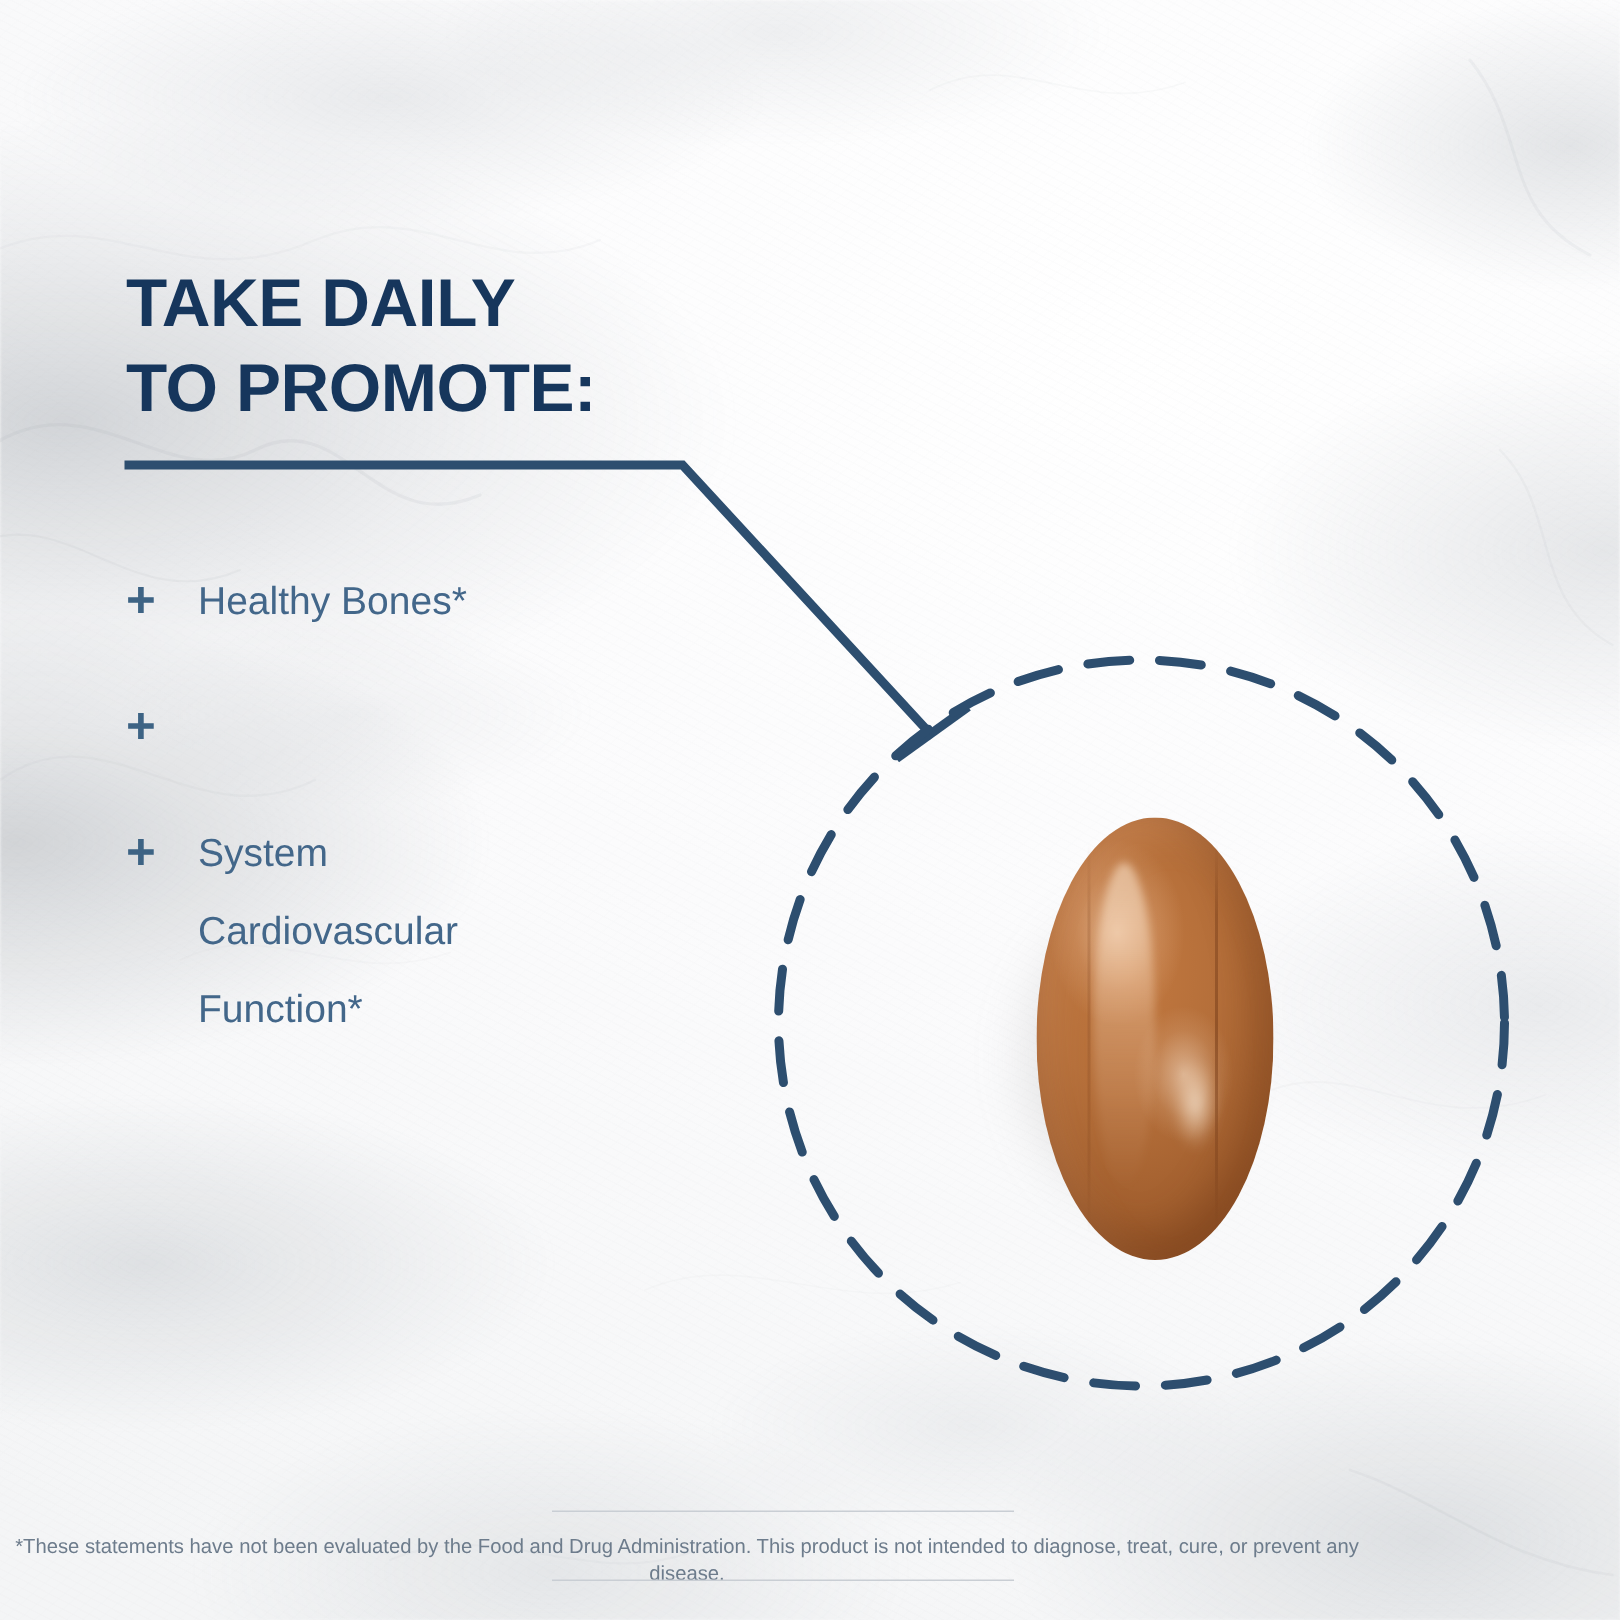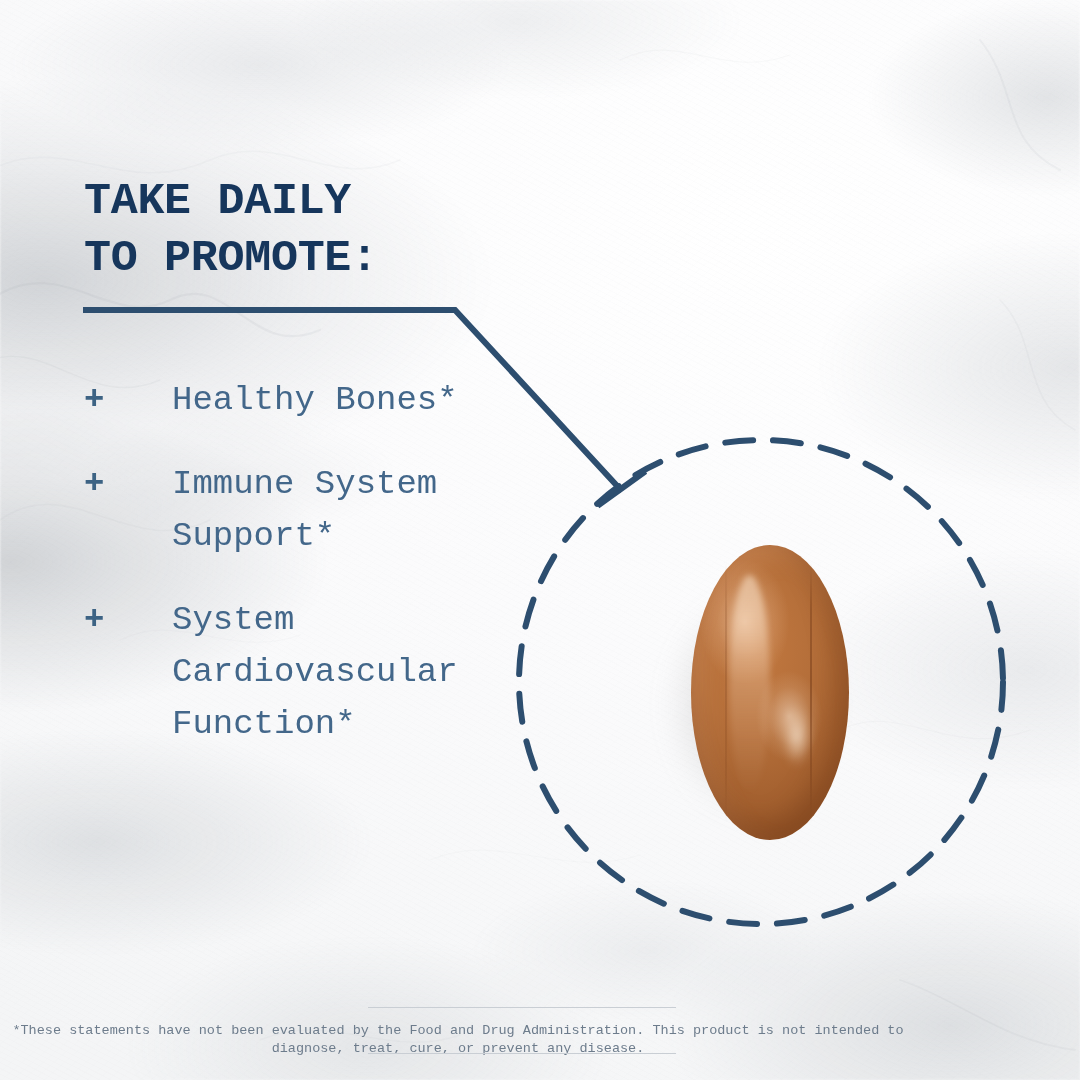--- a/index.html
+++ b/index.html
@@ -5,21 +5,21 @@
   html, body {
     margin: 0;
     padding: 0;
     background: #ffffff;
   }
   #canvas {
     position: relative;
     width: 1080px;
     height: 1080px;
     overflow: hidden;
-    font-family: Liberation Mono, monospace;
+    font-family: Liberation Sans, sans-serif;
     background: #86efac;
   }
 
   
   .marble-base {
     position: absolute;
     inset: 0;
     background:
       radial-gradient(120% 90% at 70% 20%, #ffffff 0%, #fbfbfc 45%, #f4f5f6 100%);
   }
@@ -91,26 +91,25 @@
   .benefit:last-child { margin-bottom: 0; }
   .benefit-plus {
     flex: 0 0 auto;
     width: 48px;
     font-size: 34px;
     line-height: 52px;
     font-weight: bold;
     color: #3d6384;
   }
   .benefit-text {
-    font-size: 34px;
+    font-size: 26px;
     line-height: 52px;
     color: #43678a;
     letter-spacing: 0px;
     white-space: pre-line;
-    margin-left: 40px;
   }
 
   
   .circle-wrap {
     position: absolute;
     left: 515px;
     top: 436px;
     width: 492px;
     height: 492px;
   }
@@ -235,22 +234,20 @@
     </g>
   </svg>
 
   <div class="benefits">
     <div class="benefit">
       <span class="benefit-plus">+</span>
       <span class="benefit-text">Healthy Bones*</span>
     </div>
     <div class="benefit">
       <span class="benefit-plus">+</span>
-      <span class="benefit-text">Immune System
-Support*</span>
     </div>
     <div class="benefit">
       <span class="benefit-plus">+</span>
       <span class="benefit-text">System
 Cardiovascular
 Function*</span>
     </div>
   </div>
 
   <svg class="circle-wrap" width="492" height="492" viewBox="0 0 492 492">

